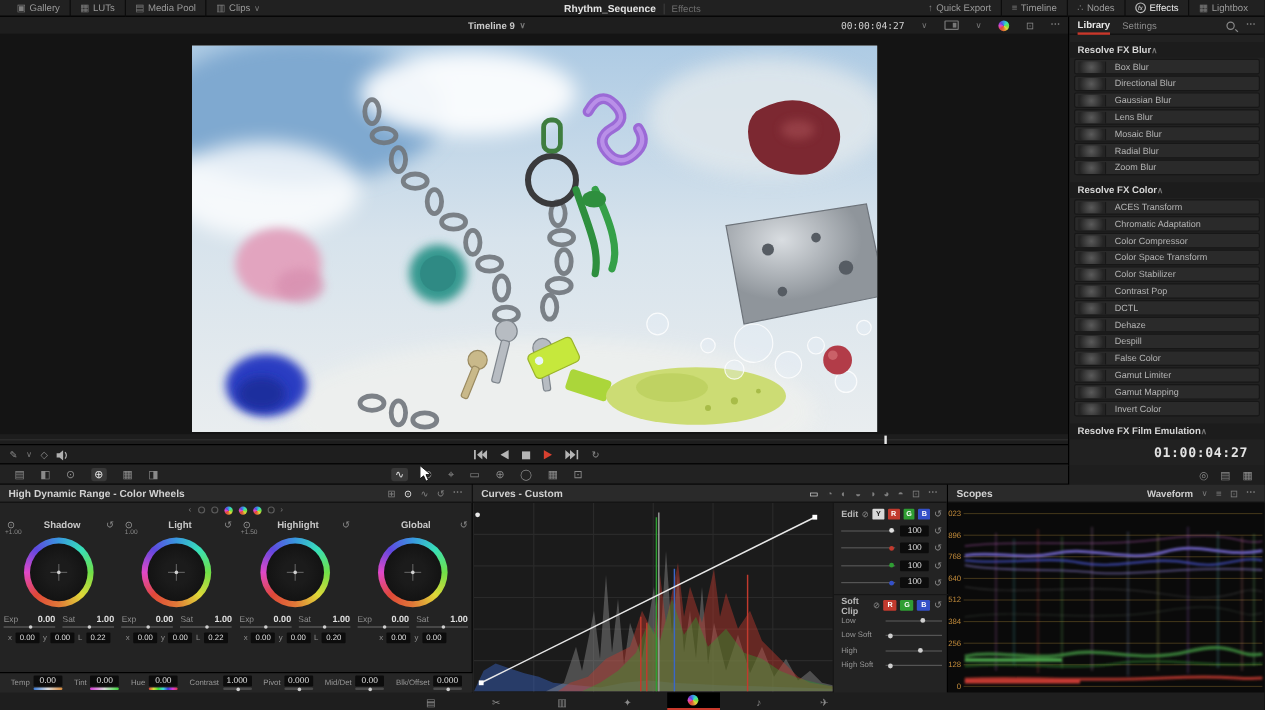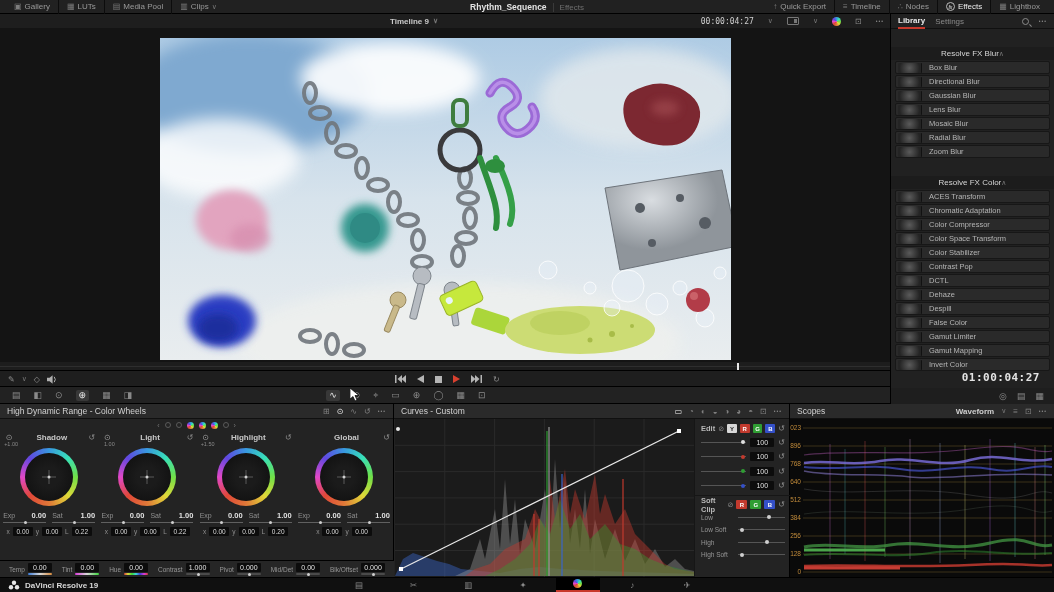--- a/index.html
+++ b/index.html
@@ -37,21 +37,21 @@
   .more{color:#8a8a8a;font-size:5px;letter-spacing:1px}
 
   
   .library{left:890px;top:14px;width:164px;height:374px;background:#212121;border-left:1px solid #000;overflow:hidden}
   .libtabs{height:15px;display:flex;align-items:center;padding:0 7px;gap:10px;border-bottom:1px solid #101010}
   .libtab{font-size:8px;color:#8a8a8a;height:15px;display:flex;align-items:center}
   .libtab.active{color:#e8e8e8;font-weight:bold;border-bottom:2px solid #c8382b}
   .libtabs .sp{flex:1}
   .srch{width:7px;height:7px;border:1px solid #8a8a8a;border-radius:50%;position:relative}
   .srch::after{content:"";position:absolute;left:6px;top:6px;width:3px;height:1px;background:#8a8a8a;transform:rotate(45deg)}
-  .sechead{height:13px;display:flex;align-items:center;justify-content:center;padding:0 7px;margin-top:18px;background:#1c1c1c;color:#d6d6d6;font-weight:normal;font-size:8px}
+  .sechead{height:13px;display:flex;align-items:center;justify-content:flex-start;padding:0 7px;margin-top:6px;background:#1c1c1c;color:#d6d6d6;font-weight:bold;font-size:8px}
   .fxrow{height:13px;margin:1px 4px;background:#2a2a2a;border:1px solid #171717;border-radius:2px;display:flex;align-items:center;gap:7px;padding:0 2px}
   .thumb{width:24px;height:10px;border-radius:1px;background:radial-gradient(circle at 50% 50%,#5a5a5a 0,#242424 80%);border-right:1px solid #111;flex:none}
   .fxlabel{font-size:7.5px;color:#b5b5b5;white-space:nowrap}
 
   
   .viewer{left:0;top:28px;width:890px;height:334px;background:#141414}
   .vimgwrap{position:absolute;left:160px;top:10px;width:571px;height:322px;overflow:hidden;background:#cdd9e2}
 
   
   .scrub{left:0;top:362px;width:890px;height:9px;background:#1d1d1d;border-bottom:1px solid #000}
@@ -67,21 +67,21 @@
   .palettebar{left:0;top:386px;width:890px;height:18px;background:#222;border-top:1px solid #000;border-bottom:1px solid #000;display:flex;align-items:center}
   .pgroup{display:flex;align-items:center;gap:13px;padding:0 12px}
   .pico{color:#8a8a8a;font-size:9px;line-height:1}
   .pico.on{color:#e8e8e8;background:#383838;border-radius:2px;padding:1px 3px}
   .scopetools{left:890px;top:388px;width:164px;height:16px;background:#1e1e1e;border-left:1px solid #000;display:flex;align-items:center;justify-content:flex-end;gap:10px;padding-right:10px}
   .cursor{left:350px;top:388px;width:10px;height:14px;z-index:50}
 
   
   .panel{top:404px;height:173px;background:#232323;border-right:1px solid #000}
   .phead{height:15px;background:#2a2a2a;border-bottom:1px solid #101010;display:flex;align-items:center;padding:0 7px;gap:7px}
-  .ptitle{color:#d2d2d2;font-weight:normal;font-size:8.5px;white-space:nowrap}
+  .ptitle{color:#d2d2d2;font-weight:bold;font-size:8.5px;white-space:nowrap}
   .phead .sp{flex:1}
   .hico{color:#808080;font-size:8px}
   .hico.on{color:#f0f0f0}
 
   
   .wheels{left:0;width:394px}
   .dotsrow{height:12px;display:flex;align-items:center;justify-content:center;gap:5px;color:#8a8a8a}
   .pgdot{width:6px;height:6px;border:1px solid #5a5a5a;border-radius:50%}
   .pgdot.rgb{border:none;width:7px;height:7px;background:conic-gradient(from -90deg,#e048c8,#6048e0,#3898e0,#38e0b8,#70e048,#e0d838,#e07838,#e04838,#e048c8)}
   .wrow{display:flex}
@@ -928,30 +928,20 @@
           <path d="M14,128 C40,122 70,132 100,126 S160,134 200,124 S240,130 262,126" stroke="#46a046" stroke-width="3" opacity="0.7"></path>
           <path d="M14,136 C60,132 100,140 140,134 S220,138 262,134" stroke="#2f8f2f" stroke-width="2" opacity="0.5"></path>
           <path d="M14,131 H95" stroke="#55c055" stroke-width="3" opacity="0.85"></path>
           <path d="M14,147 C60,145 120,149 180,146 S240,148 262,146" stroke="#c23a30" stroke-width="2.5" opacity="0.85"></path>
           <path d="M14,149 H110" stroke="#d84038" stroke-width="3" opacity="0.9"></path>
         </g>
       </svg>
     </div>
   </div>
 
-  <div class="taskbar abs">
-    <div class="appname">
-      <svg width="12" height="10" viewBox="0 0 12 10" fill="#e8e8e8">
-          <circle cx="6" cy="2.8" r="2.2"></circle>
-          <circle cx="3" cy="7.2" r="2.2"></circle>
-          <circle cx="9" cy="7.2" r="2.2"></circle>
-        </svg>
-      <span>DaVinci Resolve 19</span>
-    </div>
-  </div>
   <div class="pages">
     <span class="pageico">▤</span>
     <span class="pageico">✂</span>
     <span class="pageico">▥</span>
     <span class="pageico">✦</span>
     <span class="pageico on">
         <span class="rgbdot"></span>
       </span>
     <span class="pageico">♪</span>
     <span class="pageico">✈</span>

